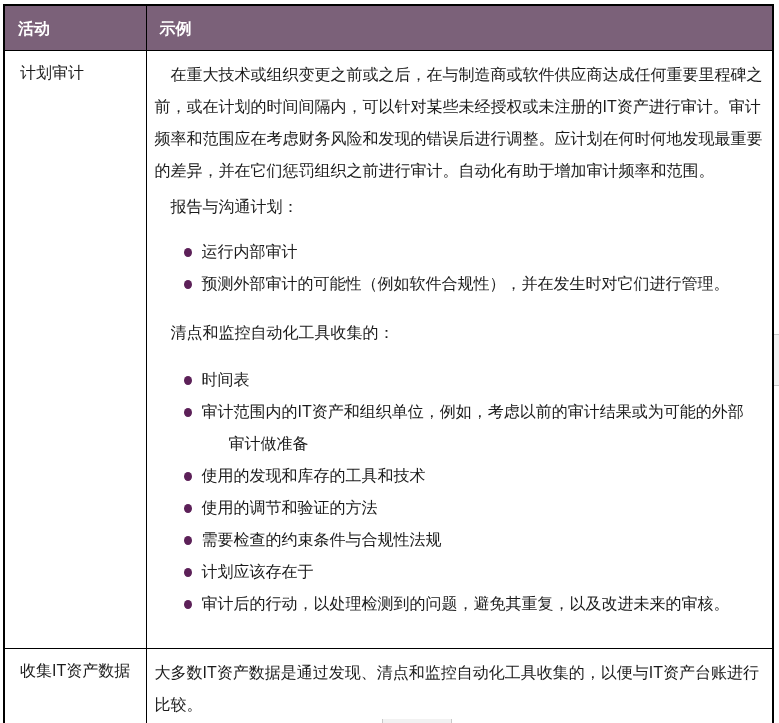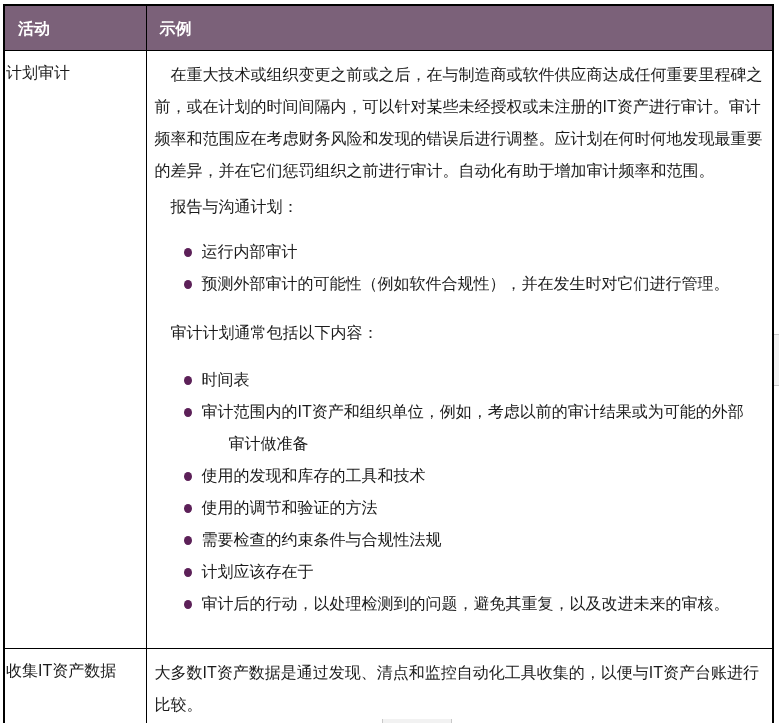--- a/index.html
+++ b/index.html
@@ -43,21 +43,21 @@
     color: var(--header-text);
     font-weight: bold;
     text-align: left;
     height: 45px;
     vertical-align: middle;
     padding: 2px 4px 0 13px;
     line-height: 20px;
   }
   td.col-activity {
     height: 100%;
-    padding: 6px 4px 4px 1px;
+    padding: 6px 4px 4px 15px;
   }
   tr.row-plan td { height: 598px; }
   tr.row-collect td { height: 66px; }
   td.col-example {
     padding: 4px 2px 4px 4px;
   }
   p.para { margin: 4px; }
   p.indent { text-indent: 1em; }
   p.gap-md { margin-top: 17px; }
   ul.bullets {
@@ -116,21 +116,21 @@
     <tbody>
       <tr class="row-plan">
         <td class="col-activity">计划审计</td>
         <td class="col-example">
           <p class="para indent">在重大技术或组织变更之前或之后，在与制造商或软件供应商达成任何重要里程碑之前，或在计划的时间间隔内，可以针对某些未经授权或未注册的IT资产进行审计。审计频率和范围应在考虑财务风险和发现的错误后进行调整。应计划在何时何地发现最重要的差异，并在它们惩罚组织之前进行审计。自动化有助于增加审计频率和范围。</p>
           <p class="para indent">报告与沟通计划：</p>
           <ul class="bullets gap-sm">
               <li>运行内部审计</li>
               <li>预测外部审计的可能性（例如软件合规性），并在发生时对它们进行管理。</li>
             </ul>
-          <p class="para indent gap-md">审计计划通常包括以下内容：</p>
+          <p class="para indent gap-md">清点和监控自动化工具收集的：</p>
           <ul class="bullets gap-md">
               <li>时间表</li>
               <li>审计范围内的IT资产和组织单位，例如，考虑以前的审计结果或为可能的外部审计做准备</li>
               <li>使用的发现和库存的工具和技术</li>
               <li>使用的调节和验证的方法</li>
               <li>需要检查的约束条件与合规性法规</li>
               <li>计划应该存在于</li>
               <li>审计后的行动，以处理检测到的问题，避免其重复，以及改进未来的审核。</li>
             </ul>
         </td>

